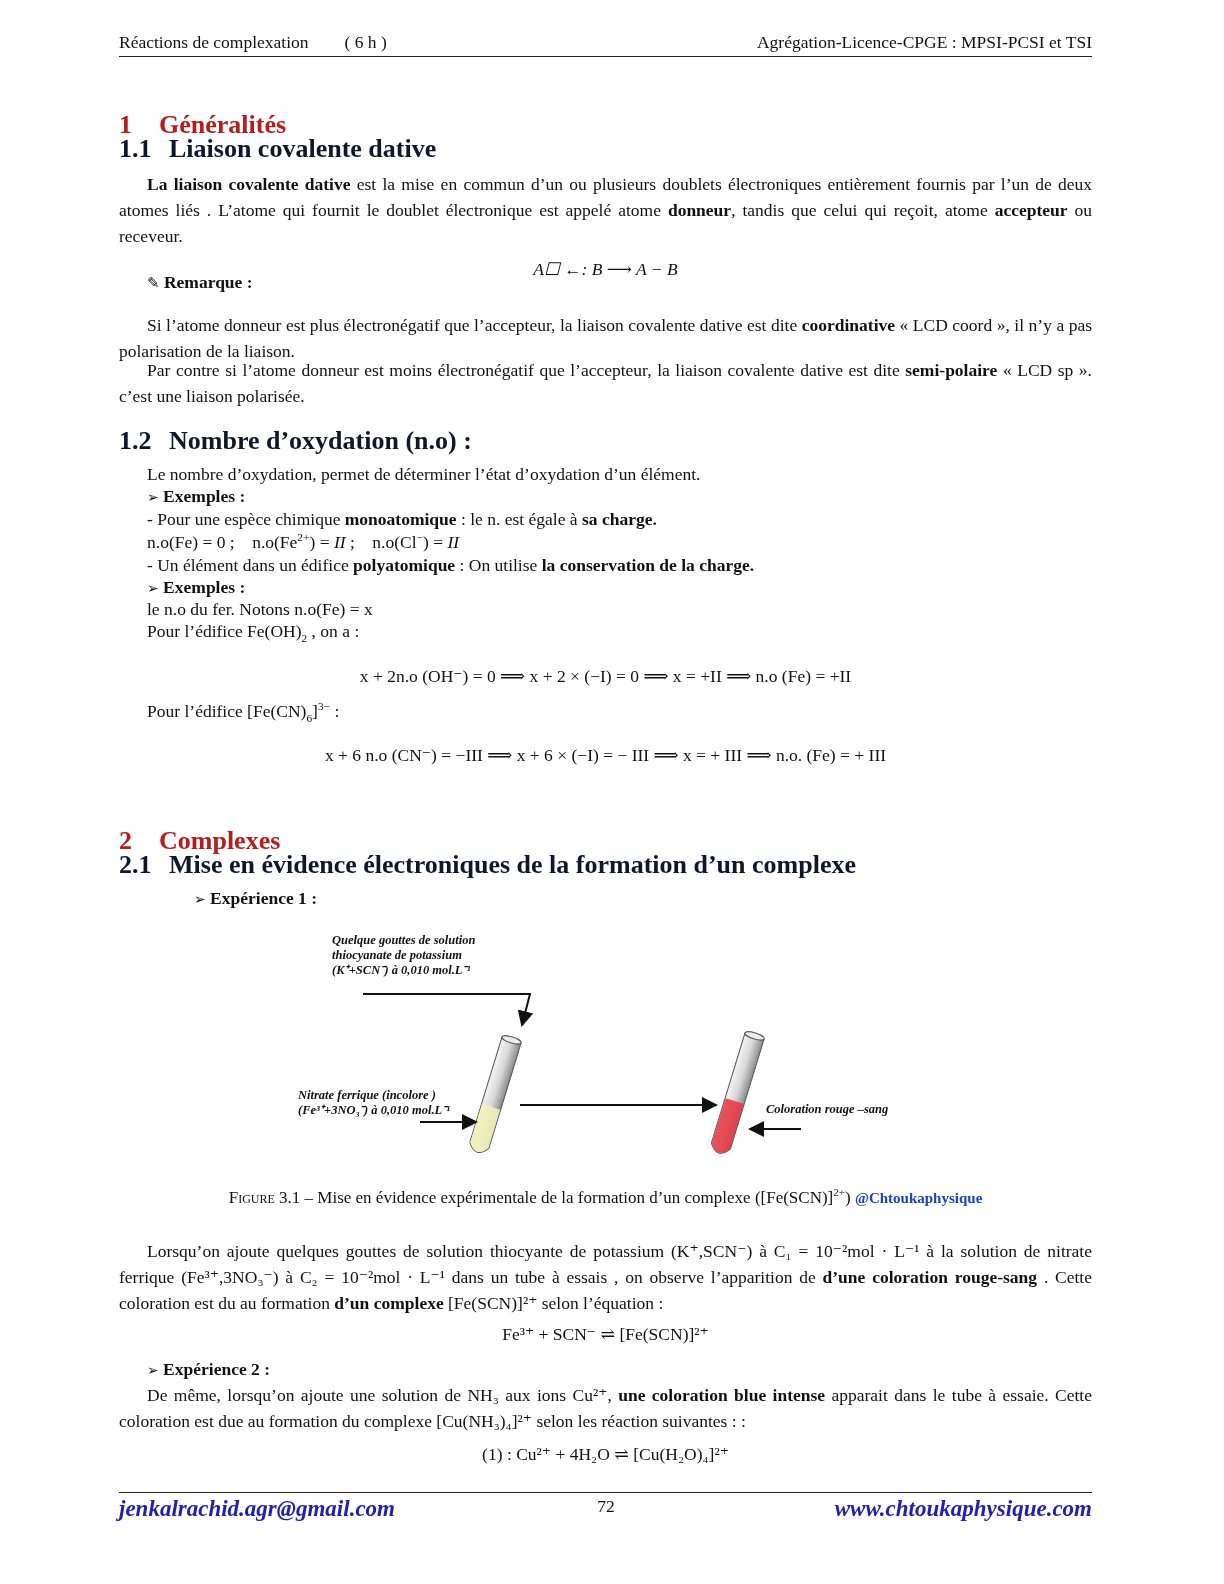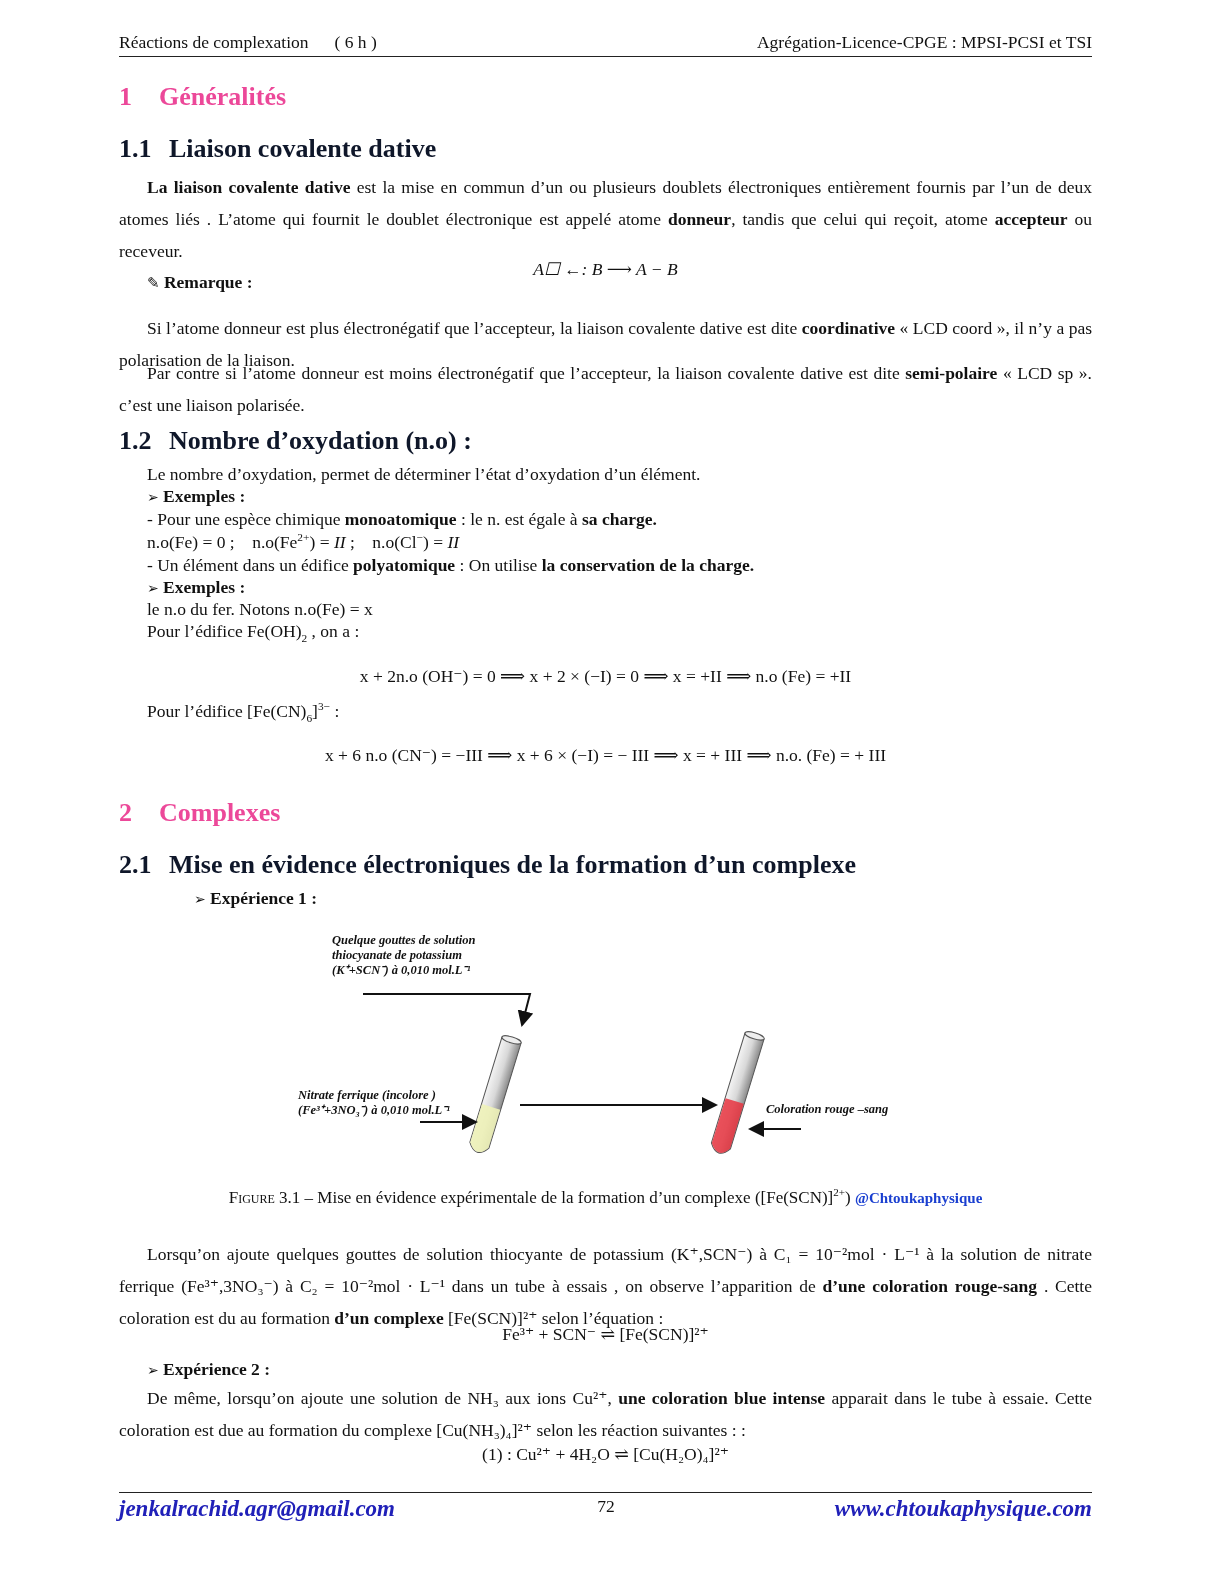--- a/index.html
+++ b/index.html
@@ -5,27 +5,27 @@
   html, body { margin: 0; padding: 0; background: #ffffff; }
   body {
     width: 1224px; height: 1584px; position: relative; overflow: hidden;
     font-family: "Liberation Serif", "DejaVu Serif", serif;
     color: #111; font-size: 17.5px;
   }
   .hdr { position: absolute; top: 32px; left: 119px; width: 973px; height: 24px;
          border-bottom: 1.2px solid #222; font-size: 17.5px; }
   .hdr .l { position: absolute; left: 0; top: 0; }
   .hdr .r { position: absolute; right: 0; top: 0; }
-  .hdr .hrs { margin-left: 26px; }
+  .hdr .hrs { margin-left: 36px; }
   .abs { position: absolute; }
-  .sec { color: #ec4899; font-size: 26px; font-weight: bold; }
+  .sec { color: #b91c1c; font-size: 26px; font-weight: bold; margin-top: 28px; }
   .sec .num { display: inline-block; width: 40px; }
   .sub { color: #0f172a; font-size: 26px; font-weight: bold; }
   .sub .num { display: inline-block; width: 50px; }
-  .para { position: absolute; left: 119px; width: 973px; line-height: 32px; text-align: justify; }
+  .para { position: absolute; left: 119px; width: 973px; line-height: 26px; text-align: justify; }
   .ind { text-indent: 28px; }
   .line { position: absolute; left: 147px; white-space: nowrap; }
   .center { position: absolute; left: 119px; width: 973px; text-align: center; white-space: nowrap; }
   b { font-weight: bold; }
   sup, sub { font-size: 65%; line-height: 0; }
   .it { font-style: italic; }
   .fig-label { position: absolute; font-family: "Liberation Serif", serif; font-weight: bold; font-style: italic;
                font-size: 12.5px; line-height: 15px; white-space: nowrap; }
   .caption { position: absolute; top: 1188px; left: 119px; width: 973px; text-align: center; font-size: 17px; white-space: nowrap; }
   .caption .sc { font-variant: small-caps; }

